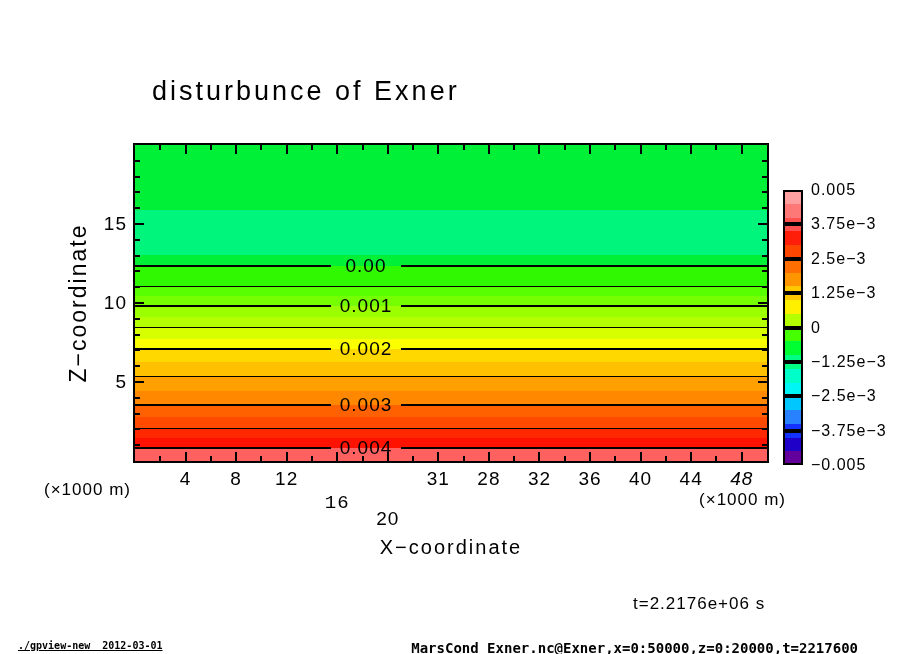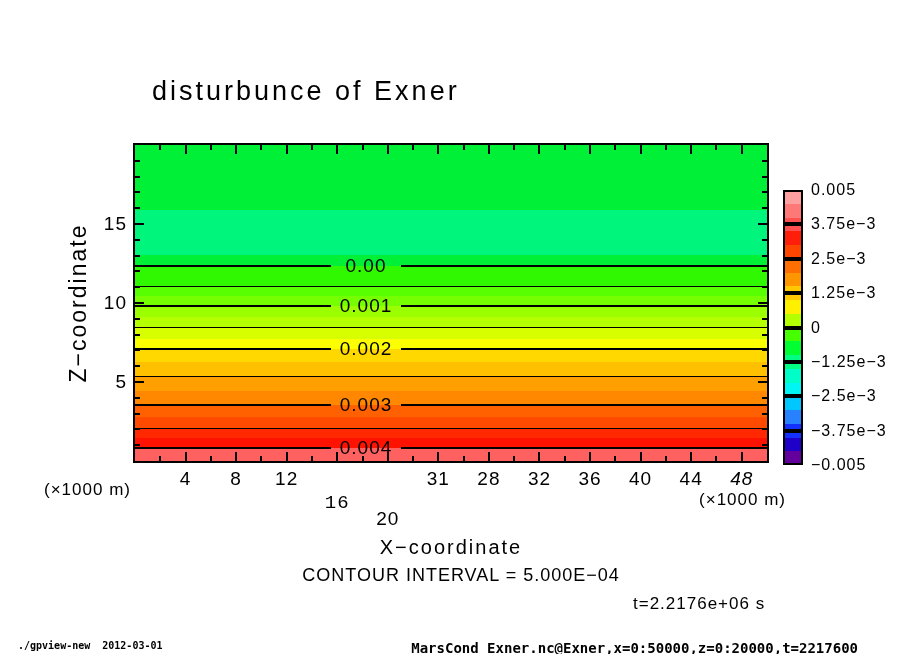--- a/index.html
+++ b/index.html
@@ -7,21 +7,21 @@
           font-family:"Liberation Sans",sans-serif;color:#000;}
   .abs{position:absolute;}
   .title{left:152px;top:76px;width:600px;text-align:left;font-size:27px;letter-spacing:3px;}
   .ylabel{left:-24px;top:290px;width:204px;height:26px;text-align:center;font-size:23px;
           letter-spacing:2px;transform:rotate(-90deg);}
   .xlabel{left:301px;top:536px;width:300px;text-align:center;font-size:20px;letter-spacing:2px;}
   .yunit{left:44px;top:480px;font-size:17px;letter-spacing:1px;}
   .xunit{left:646px;top:490px;width:140px;text-align:right;font-size:17px;letter-spacing:1px;}
   .cnote{left:211px;top:565px;width:500px;text-align:center;font-size:18px;letter-spacing:1px;}
   .tnote{left:633px;top:594px;font-size:17px;letter-spacing:1px;}
-  .flt{left:18px;top:640px;font-family:"DejaVu Sans Mono",monospace;font-size:10px;font-weight:bold;white-space:pre;}
+  .flt{left:18px;top:640px;font-family:"DejaVu Sans Mono",monospace;font-size:10px;font-weight:bold;white-space:pre;text-decoration:underline;}
   .frt{right:46px;top:640px;font-family:"DejaVu Sans Mono",monospace;font-size:14px;font-weight:bold;white-space:pre;}
   .plot{left:133px;top:143px;width:636px;height:320px;border:2px solid #000;
         box-sizing:border-box;overflow:hidden;}
   .band{position:absolute;left:0;width:100%;}
   .cline{position:absolute;background:#000;}
   .clabel{position:absolute;width:84px;text-align:center;font-size:19px;letter-spacing:1px;height:23px;line-height:23px;}
   .tick{position:absolute;background:#000;}
   .ticklab{position:absolute;width:50px;text-align:center;font-size:19px;height:22px;line-height:22px;letter-spacing:1px;}
   .yticklab{position:absolute;left:77px;width:50px;text-align:right;font-size:19px;height:22px;line-height:22px;letter-spacing:1px;}
   .cbar{left:783px;top:190px;width:20px;height:275px;display:flex;flex-direction:column;}
@@ -179,21 +179,20 @@
       <div class="cstrip" style="background: rgb(0, 255, 200);"></div>
       <div class="cstrip" style="background: rgb(0, 245, 245);"></div>
       <div class="cstrip" style="background: rgb(0, 200, 255);"></div>
       <div class="cstrip" style="background: rgb(40, 130, 255);"></div>
       <div class="cstrip" style="background: rgb(20, 50, 255);"></div>
       <div class="cstrip" style="background: rgb(30, 0, 200);"></div>
       <div class="cstrip" style="background: rgb(100, 0, 155);"></div>
     </div>
   <div class="abs xunit">(×1000 m)</div>
   <div class="abs xlabel">X−coordinate</div>
-  <div class="abs cnote">CONTOUR INTERVAL = 5.000E−04</div>
   <div class="abs tnote">t=2.2176e+06 s</div>
   <div class="abs flt">./gpview-new  2012-03-01</div>
   <div class="abs frt">MarsCond_Exner.nc@Exner,x=0:50000,z=0:20000,t=2217600</div>
 <div class="abs ticklab" style="left: 160.56px; top: 468px;">4</div>
     <div class="abs ticklab" style="left: 211.12px; top: 468px;">8</div>
     <div class="abs ticklab" style="left: 261.68px; top: 468px;">12</div>
     <div class="abs ticklab" style="left: 312.24px; top: 492px; font-family: Liberation Mono, monospace;">16</div>
     <div class="abs ticklab" style="left: 362.8px; top: 478px; margin-top: 30px;">20</div>
     <div class="abs ticklab" style="left: 413.36px; top: 468px;">31</div>
     <div class="abs ticklab" style="left: 463.92px; top: 468px; text-align: center;">28</div>

